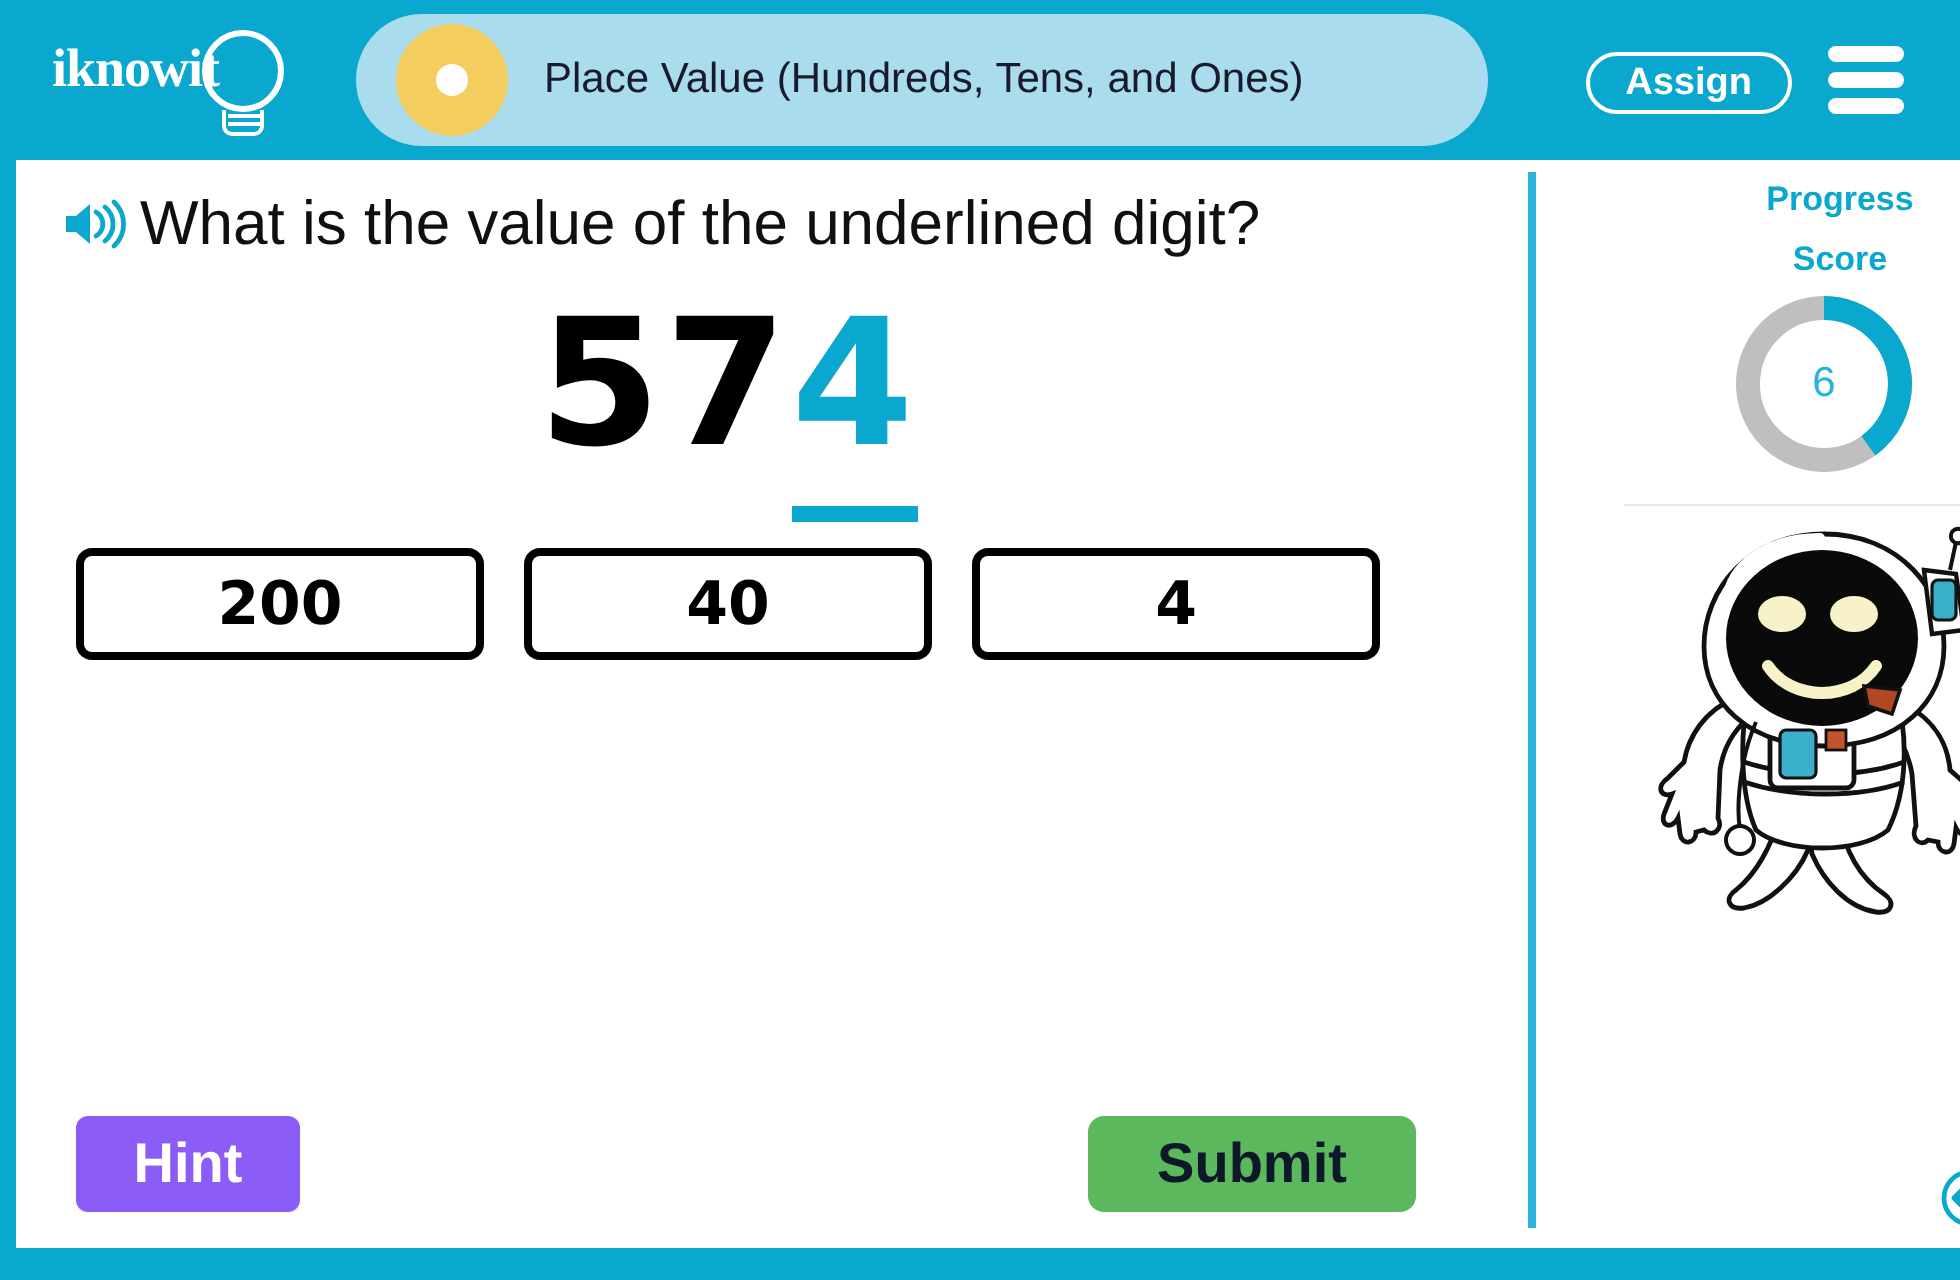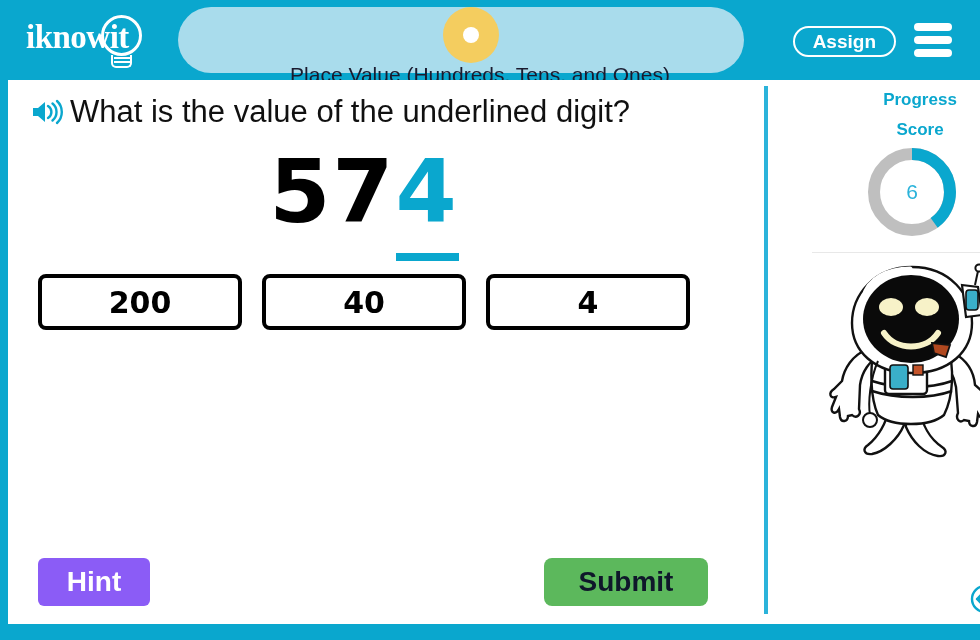--- a/index.html
+++ b/index.html
@@ -43,21 +43,21 @@
     position: relative;
     width: 140px;
     height: 58px;
   }
   .logo-text {
     position: absolute;
     left: 8px;
     top: 8px;
     font-family: "Liberation Serif", serif;
     font-weight: bold;
-    font-size: 33px;
+    font-size: 27px;
     color: #ffffff;
     letter-spacing: -0.5px;
   }
   .logo-bulb {
     position: absolute;
     left: 83px;
     top: 4px;
     width: 41px;
     height: 41px;
     border: 3px solid #ffffff;
@@ -90,21 +90,20 @@
     position: absolute;
     left: 170px;
     top: 7px;
     width: 566px;
     height: 66px;
     background: #a9dcec;
     border-radius: 33px;
     display: flex;
     align-items: center;
     padding-left: 20px;
-    flex-direction: column;
   }
   .title-dot {
     flex: 0 0 56px;
     width: 56px;
     height: 56px;
     border-radius: 50%;
     background: #f4cd5f;
     display: flex;
     align-items: center;
     justify-content: center;

